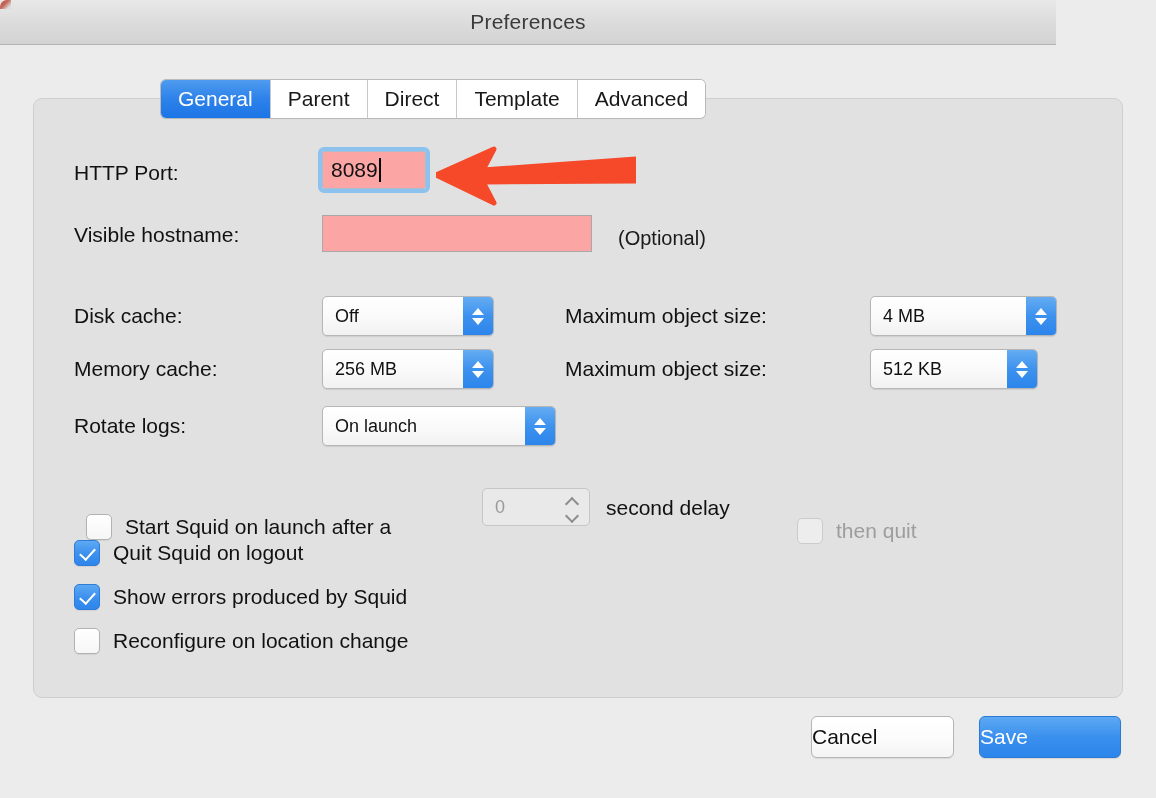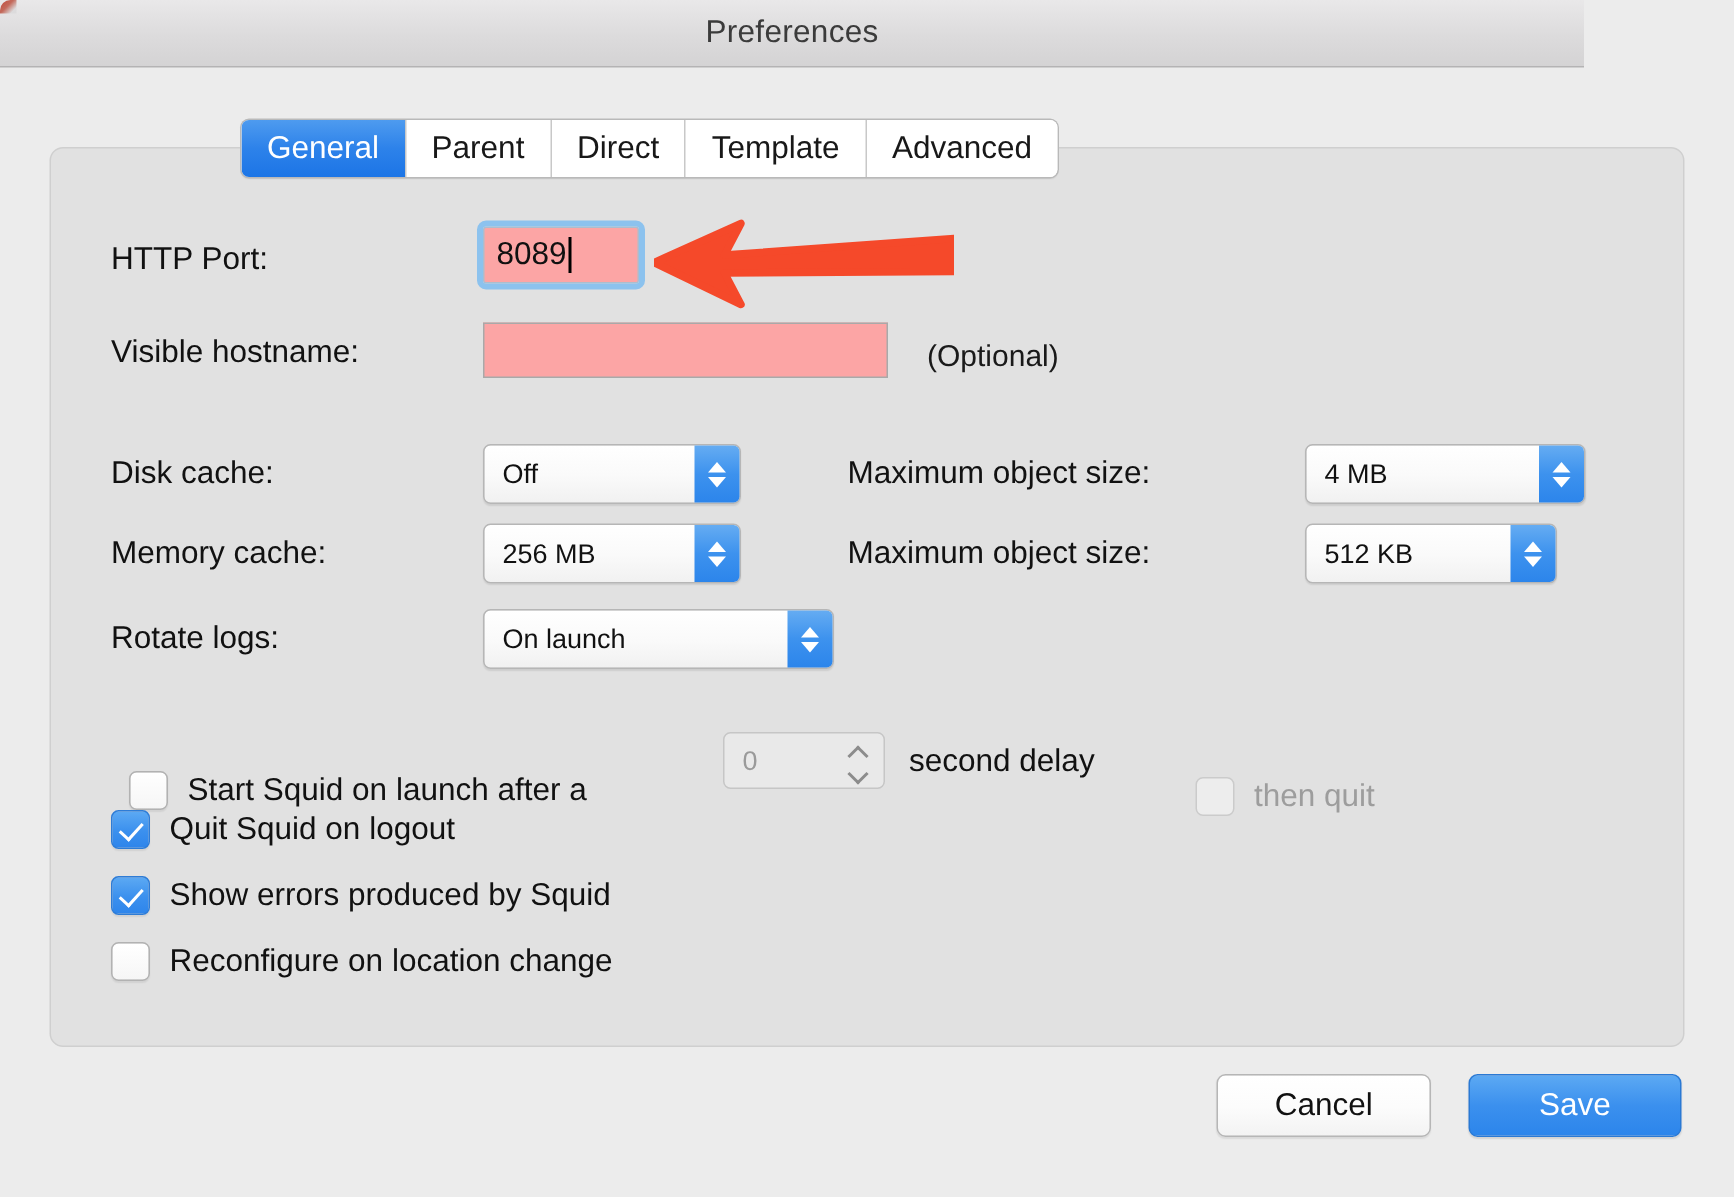--- a/index.html
+++ b/index.html
@@ -247,21 +247,20 @@
     white-space: nowrap;
   }
 
   
   .btn {
     height: 42px;
     border-radius: 6px;
     font-size: 21px;
     display: flex;
     align-items: center;
-    justify-content: center;
     white-space: nowrap;
   }
   .btn-cancel {
     position: absolute;
     left: 811px; top: 716px;
     width: 143px;
     background: linear-gradient(to bottom, #FFFFFF 0%, #FCFCFC 52%, #F3F3F3 100%);
     border: 1px solid #B6B6B6;
     box-shadow: 0 1px 1px rgba(0,0,0,0.08);
     color: #111111;

